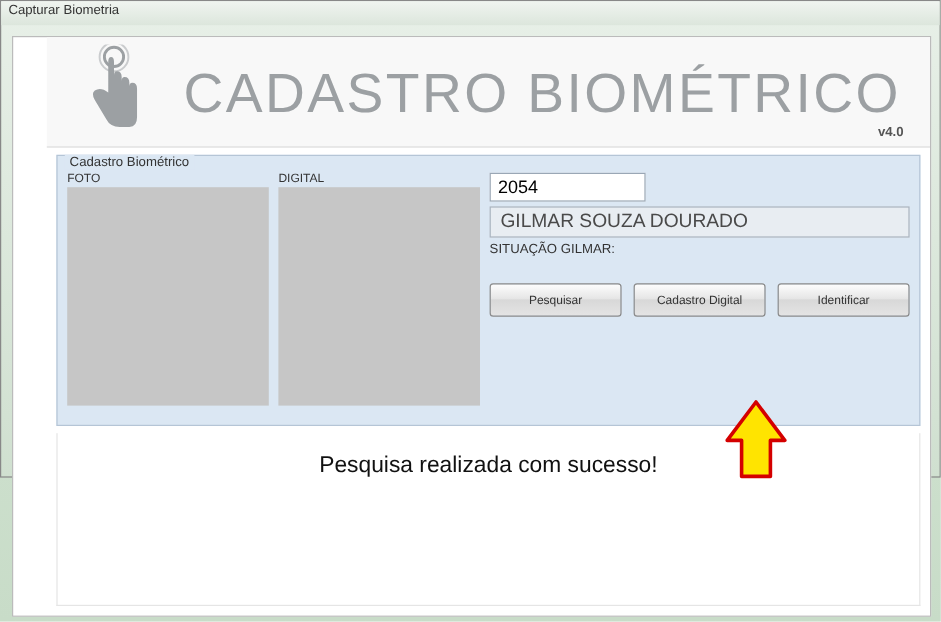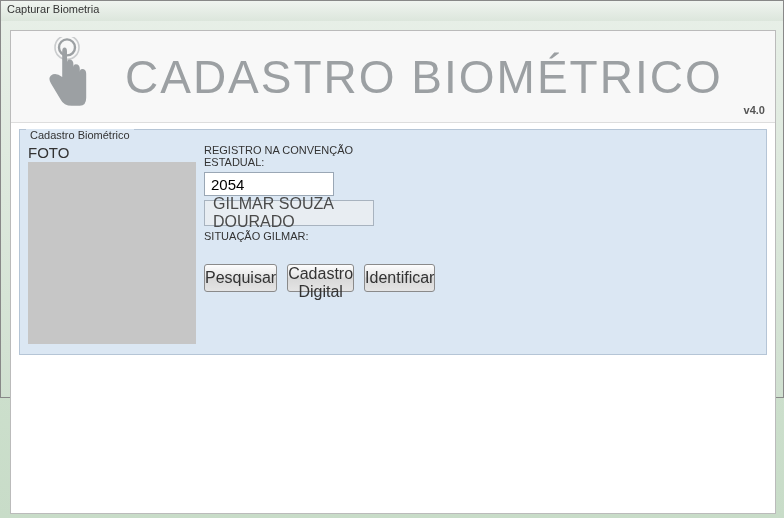--- a/index.html
+++ b/index.html
@@ -26,41 +26,42 @@
     .outer-shell {
       margin: 3px;
       padding: 6px;
       background: transparent;
     }
     .main-card {
       background: #fff;
       border: 1px solid #bbb;
       width: 766px;
       height: 484px;
+      padding-left: 28px;
     }
     .header-band {
       height: 92px;
       background: #f8f8f8;
       border-bottom: 1px solid #ddd;
       display: flex;
       align-items: center;
       padding: 0 16px;
       position: relative;
     }
     .header-title {
       font-size: 46px;
       font-weight: 300;
       color: #9ca0a3;
       letter-spacing: 2px;
       margin-left: 18px;
     }
     .version-label {
       position: absolute;
       bottom: 6px;
-      right: 10px;
+      right: 22px;
       font-size: 11px;
       color: #555;
       font-weight: bold;
     }
     .groupbox {
       border: 1px solid #b5c5d6;
       margin: 6px 8px;
       background: #dbe7f3;
       position: relative;
       padding: 14px 8px 10px 8px;
@@ -75,21 +76,21 @@
       background: #dbe7f3;
       padding: 0 4px;
     }
     .inner-grid {
       display: grid;
       grid-template-columns: 170px 170px 1fr;
       gap: 6px;
       height: 100%;
     }
     .col-label {
-      font-size: 15px;
+      font-size: 10px;
       color: #333;
       margin-bottom: 1px;
     }
     .photo-box, .digital-box {
       background: #c6c6c6;
       width: 168px;
       height: 182px;
     }
     .right-col {
       display: flex;
@@ -122,21 +123,21 @@
       display: flex;
       gap: 10px;
       margin-top: 18px;
     }
     .win-button {
       flex: 1;
       height: 28px;
       background: linear-gradient(to bottom, #fdfdfd 0%, #e6e6e6 45%, #d8d8d8 50%, #e4e4e4 100%);
       border: 1px solid #8a8a8a;
       border-radius: 3px;
-      font-size: 16px;
+      font-size: 10px;
       color: #333;
       cursor: pointer;
     }
     .status-area {
       background: #fff;
       margin: 0 8px 8px 8px;
       height: 144px;
       text-align: center;
       padding-top: 16px;
       position: relative;
@@ -184,34 +185,43 @@
 
       <div class="groupbox">
         <div class="groupbox-legend">Cadastro Biométrico</div>
 
         <div class="inner-grid">
           <div>
             <div class="col-label">FOTO</div>
             <div class="photo-box"></div>
           </div>
 
+          <div>
+            <div class="col-label">DIGITAL</div>
+            <div class="digital-box"></div>
+          </div>
 
           <div class="right-col">
-            <div class="field-label">REGISTRO NA CONVENÇÃO ESTADUAL:</div>
             <input type="text" class="text-input" value="2054" style="">
 
             <div class="readonly-input">GILMAR SOUZA DOURADO</div>
 
             <div class="field-label">SITUAÇÃO GILMAR:</div>
 
             <div class="button-row">
               <button class="win-button">Pesquisar</button>
               <button class="win-button">Cadastro Digital</button>
               <button class="win-button">Identificar</button>
             </div>
           </div>
         </div>
       </div>
 
+      <div class="status-area">
+        <span class="status-msg">Pesquisa realizada com sucesso!</span>
+        <svg class="arrow-overlay" viewBox="0 0 56 70">
+          <path d="M28 2 L52 34 L40 34 L40 64 L16 64 L16 34 L4 34 Z" fill="#ffe400" stroke="#d40000" stroke-width="3" stroke-linejoin="round"></path>
+        </svg>
+      </div>
 
     </div>
   </div>
 </div>
 
 </body></html>

